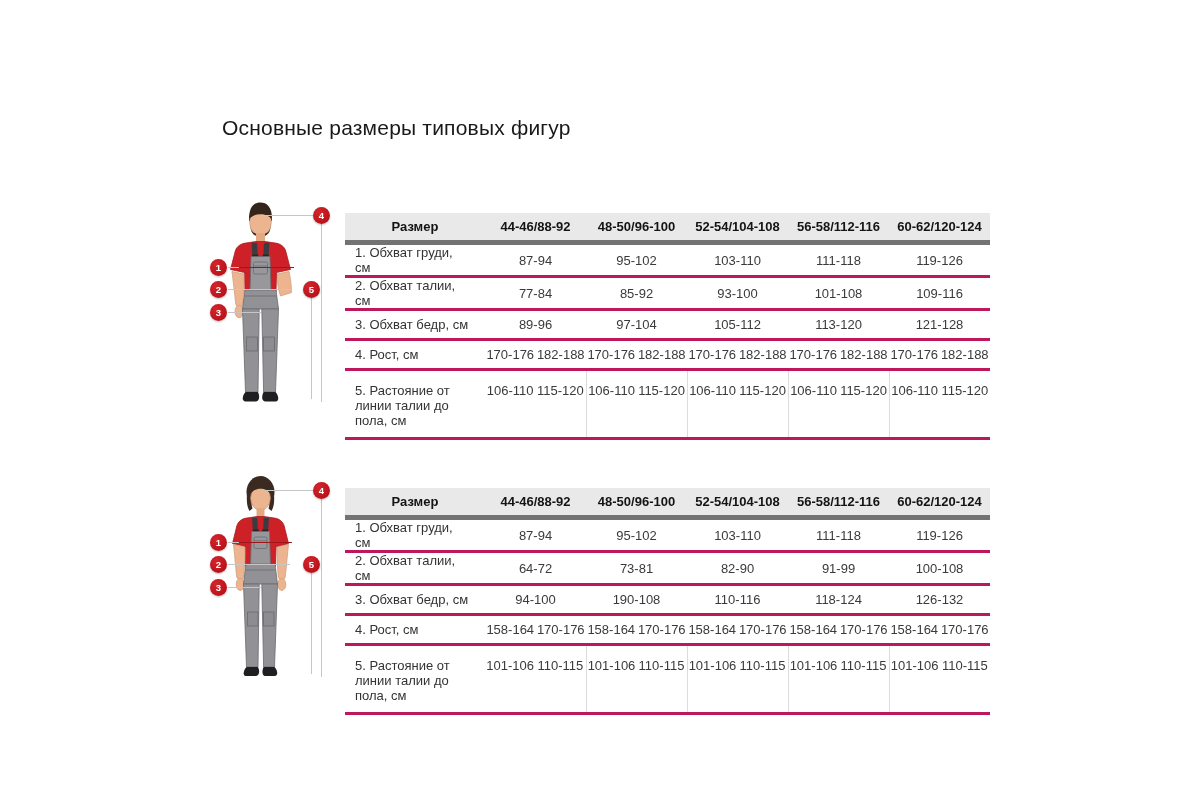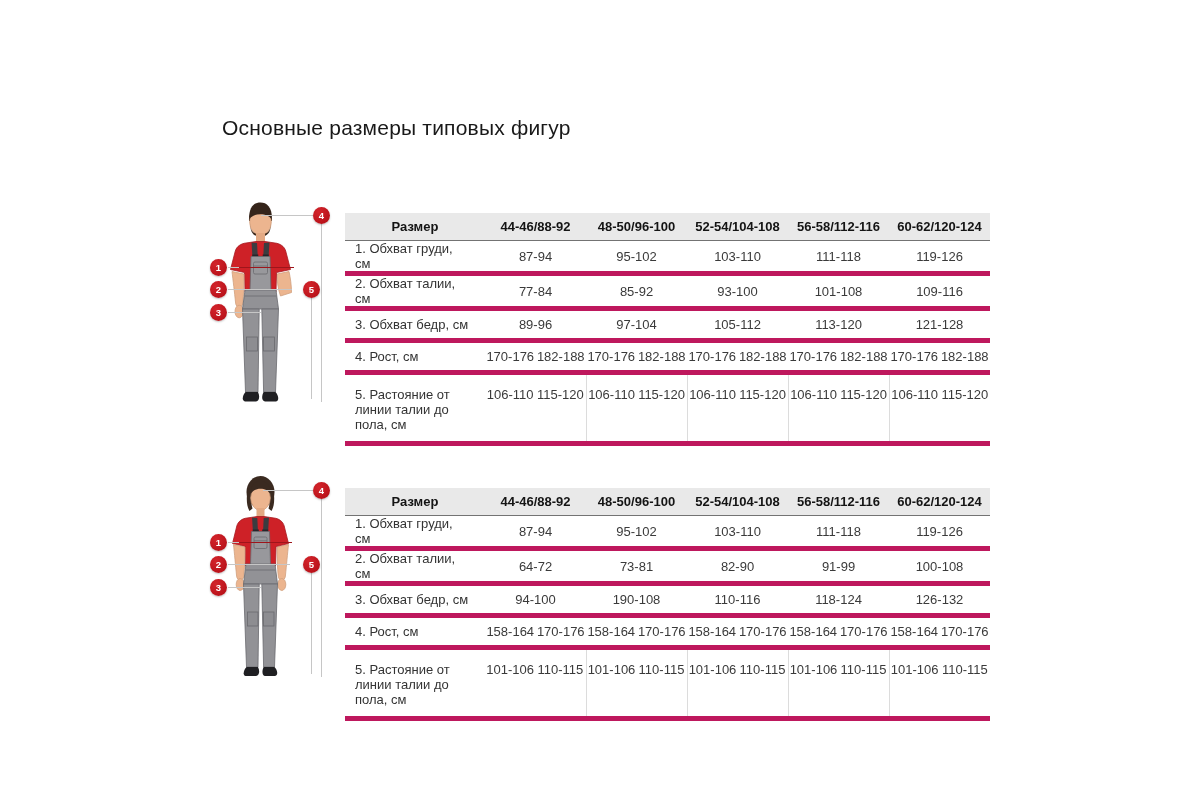--- a/index.html
+++ b/index.html
@@ -25,27 +25,27 @@
   }
   .m1{left:5px;top:64px;} .m2{left:5px;top:86px;} .m3{left:5px;top:109px;}
   .m4{left:108px;top:12px;} .m5{left:98px;top:86px;}
   
   .tbl{position:absolute;left:345px;}
   .tbl-1{top:213px;} .tbl-2{top:488px;}
   table{border-collapse:collapse;table-layout:fixed;width:645px;}
   th,td{font-size:13px;padding:0;}
   thead th{
     background:#e9e9e9;height:27px;font-weight:bold;color:#141414;
-    text-align:center;border-bottom:1px solid #737373;
+    text-align:center;border-bottom:5px solid #737373;
   }
   th.col-label{width:140px;}
   th.col-size{width:101px;text-align:center;}
   tbody td{
     height:27px;text-align:center;color:#3a3a3a;
-    border-bottom:5px solid #be185d;vertical-align:middle;
+    border-bottom:3px solid #be185d;vertical-align:middle;
   }
   tbody td.col-label{text-align:left;padding-left:10px;padding-right:14px;color:#333;}
   tr.tall td{height:54px;vertical-align:top;padding-top:12px;}
   td.vline{border-left:1px solid #dcdcdc;}
   td.pair span{display:inline-block;width:50%;}
 </style>
 </head>
 <body>
 
 <div class="page-title">Основные размеры типовых фигур</div>

